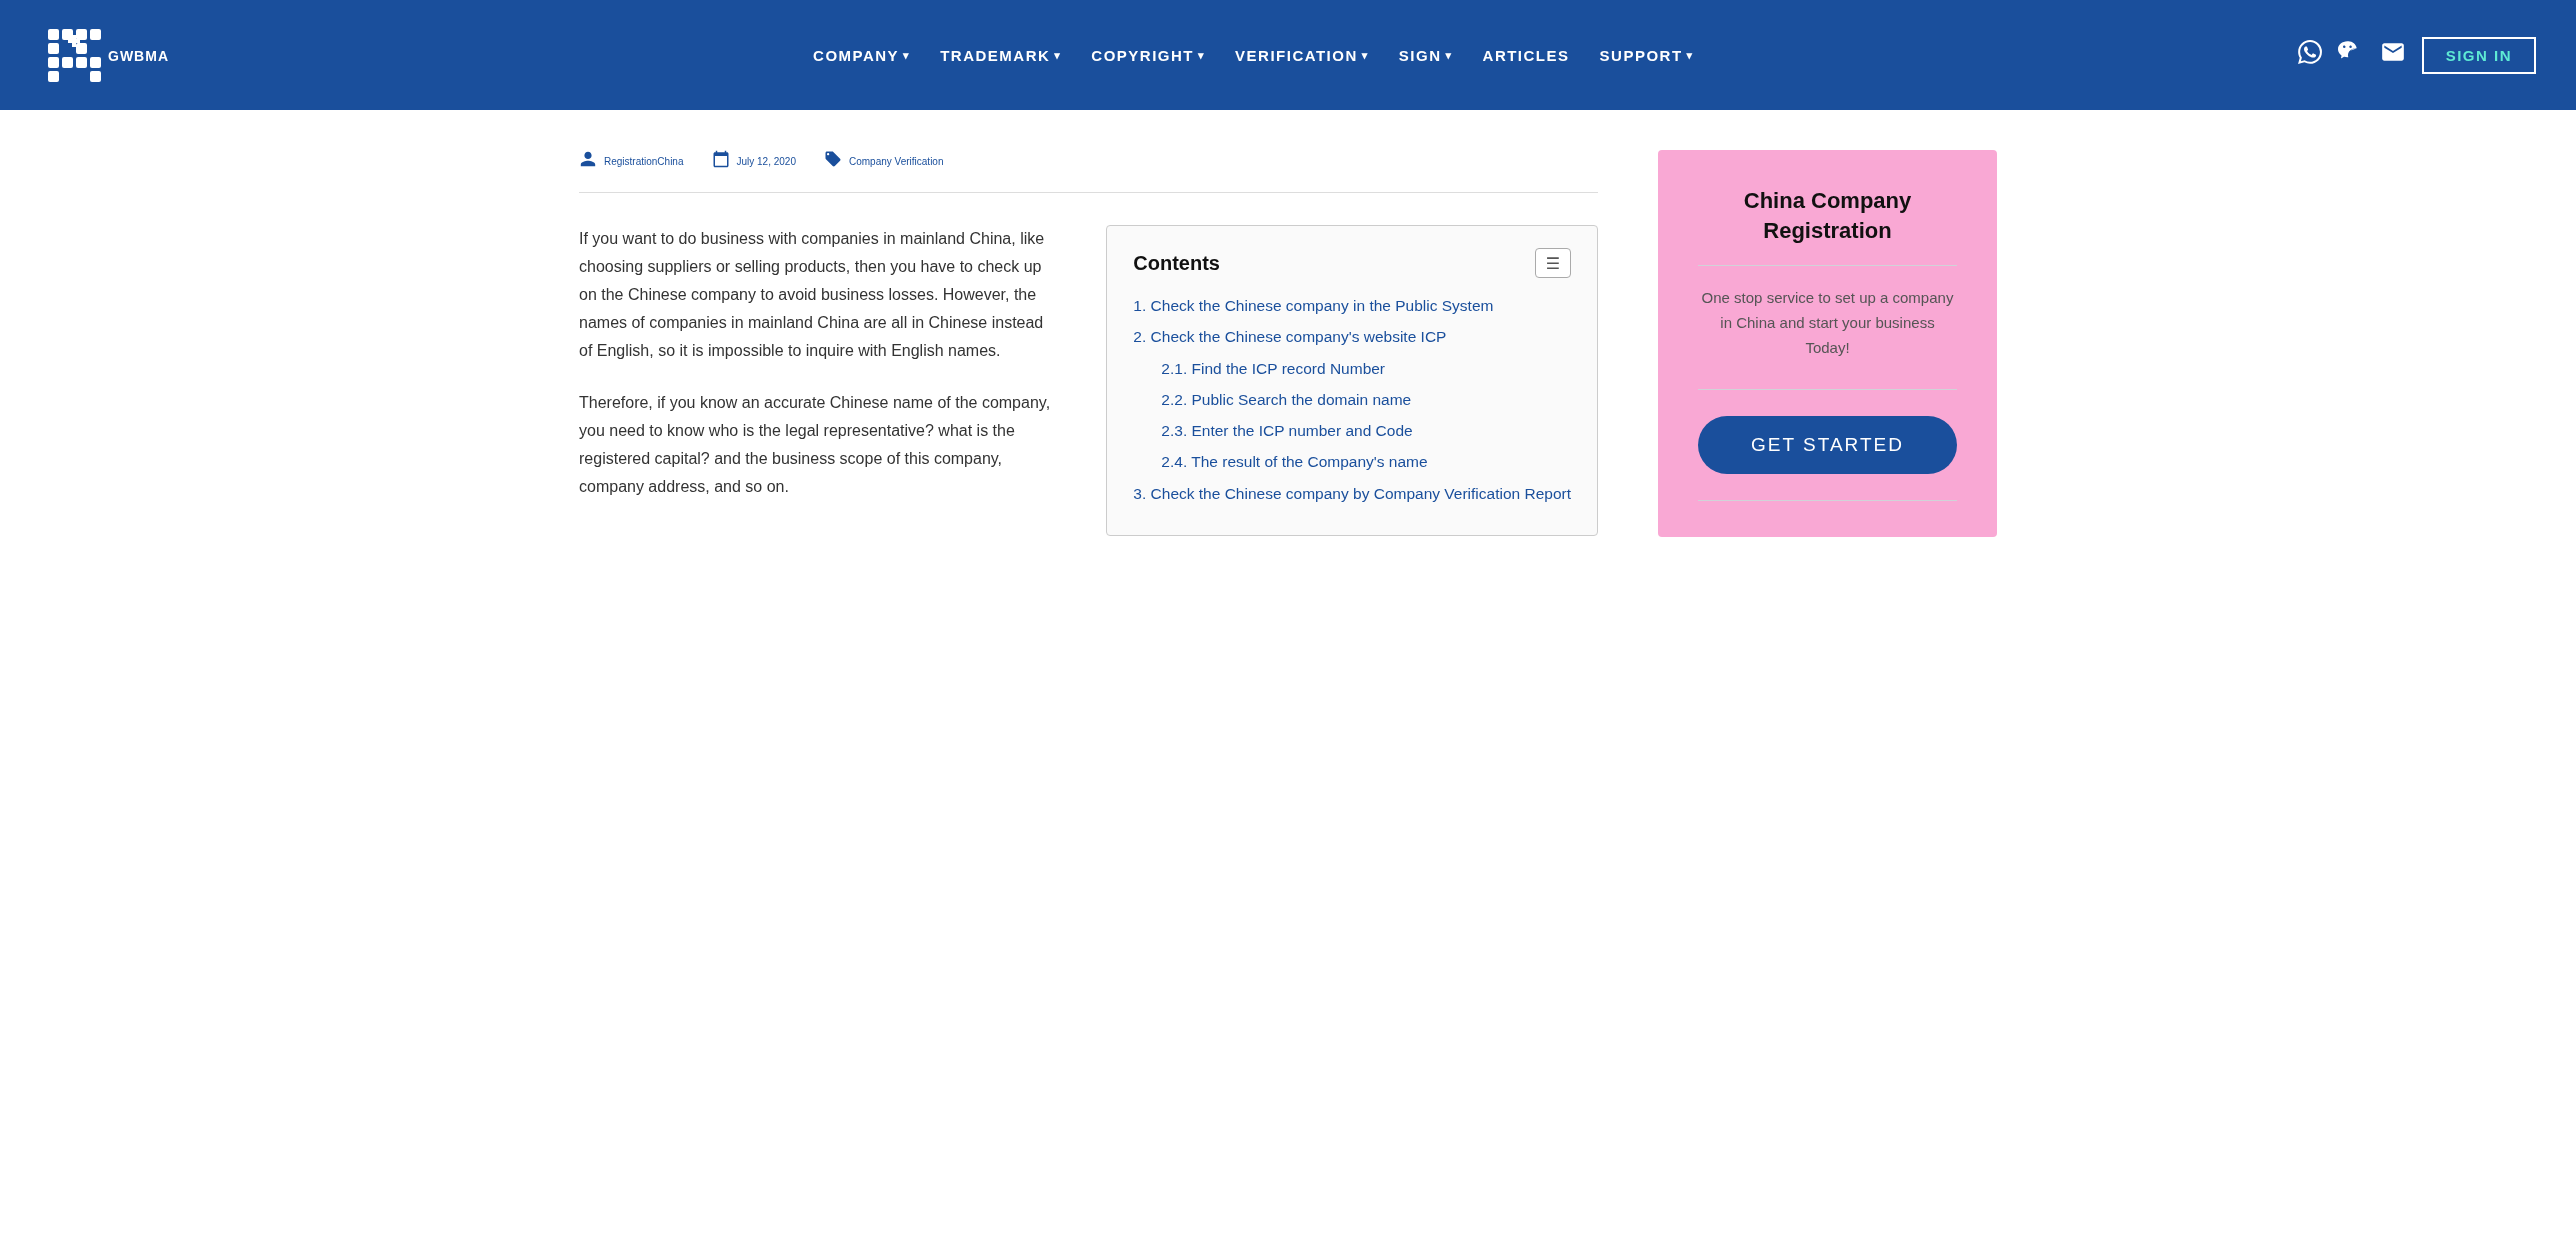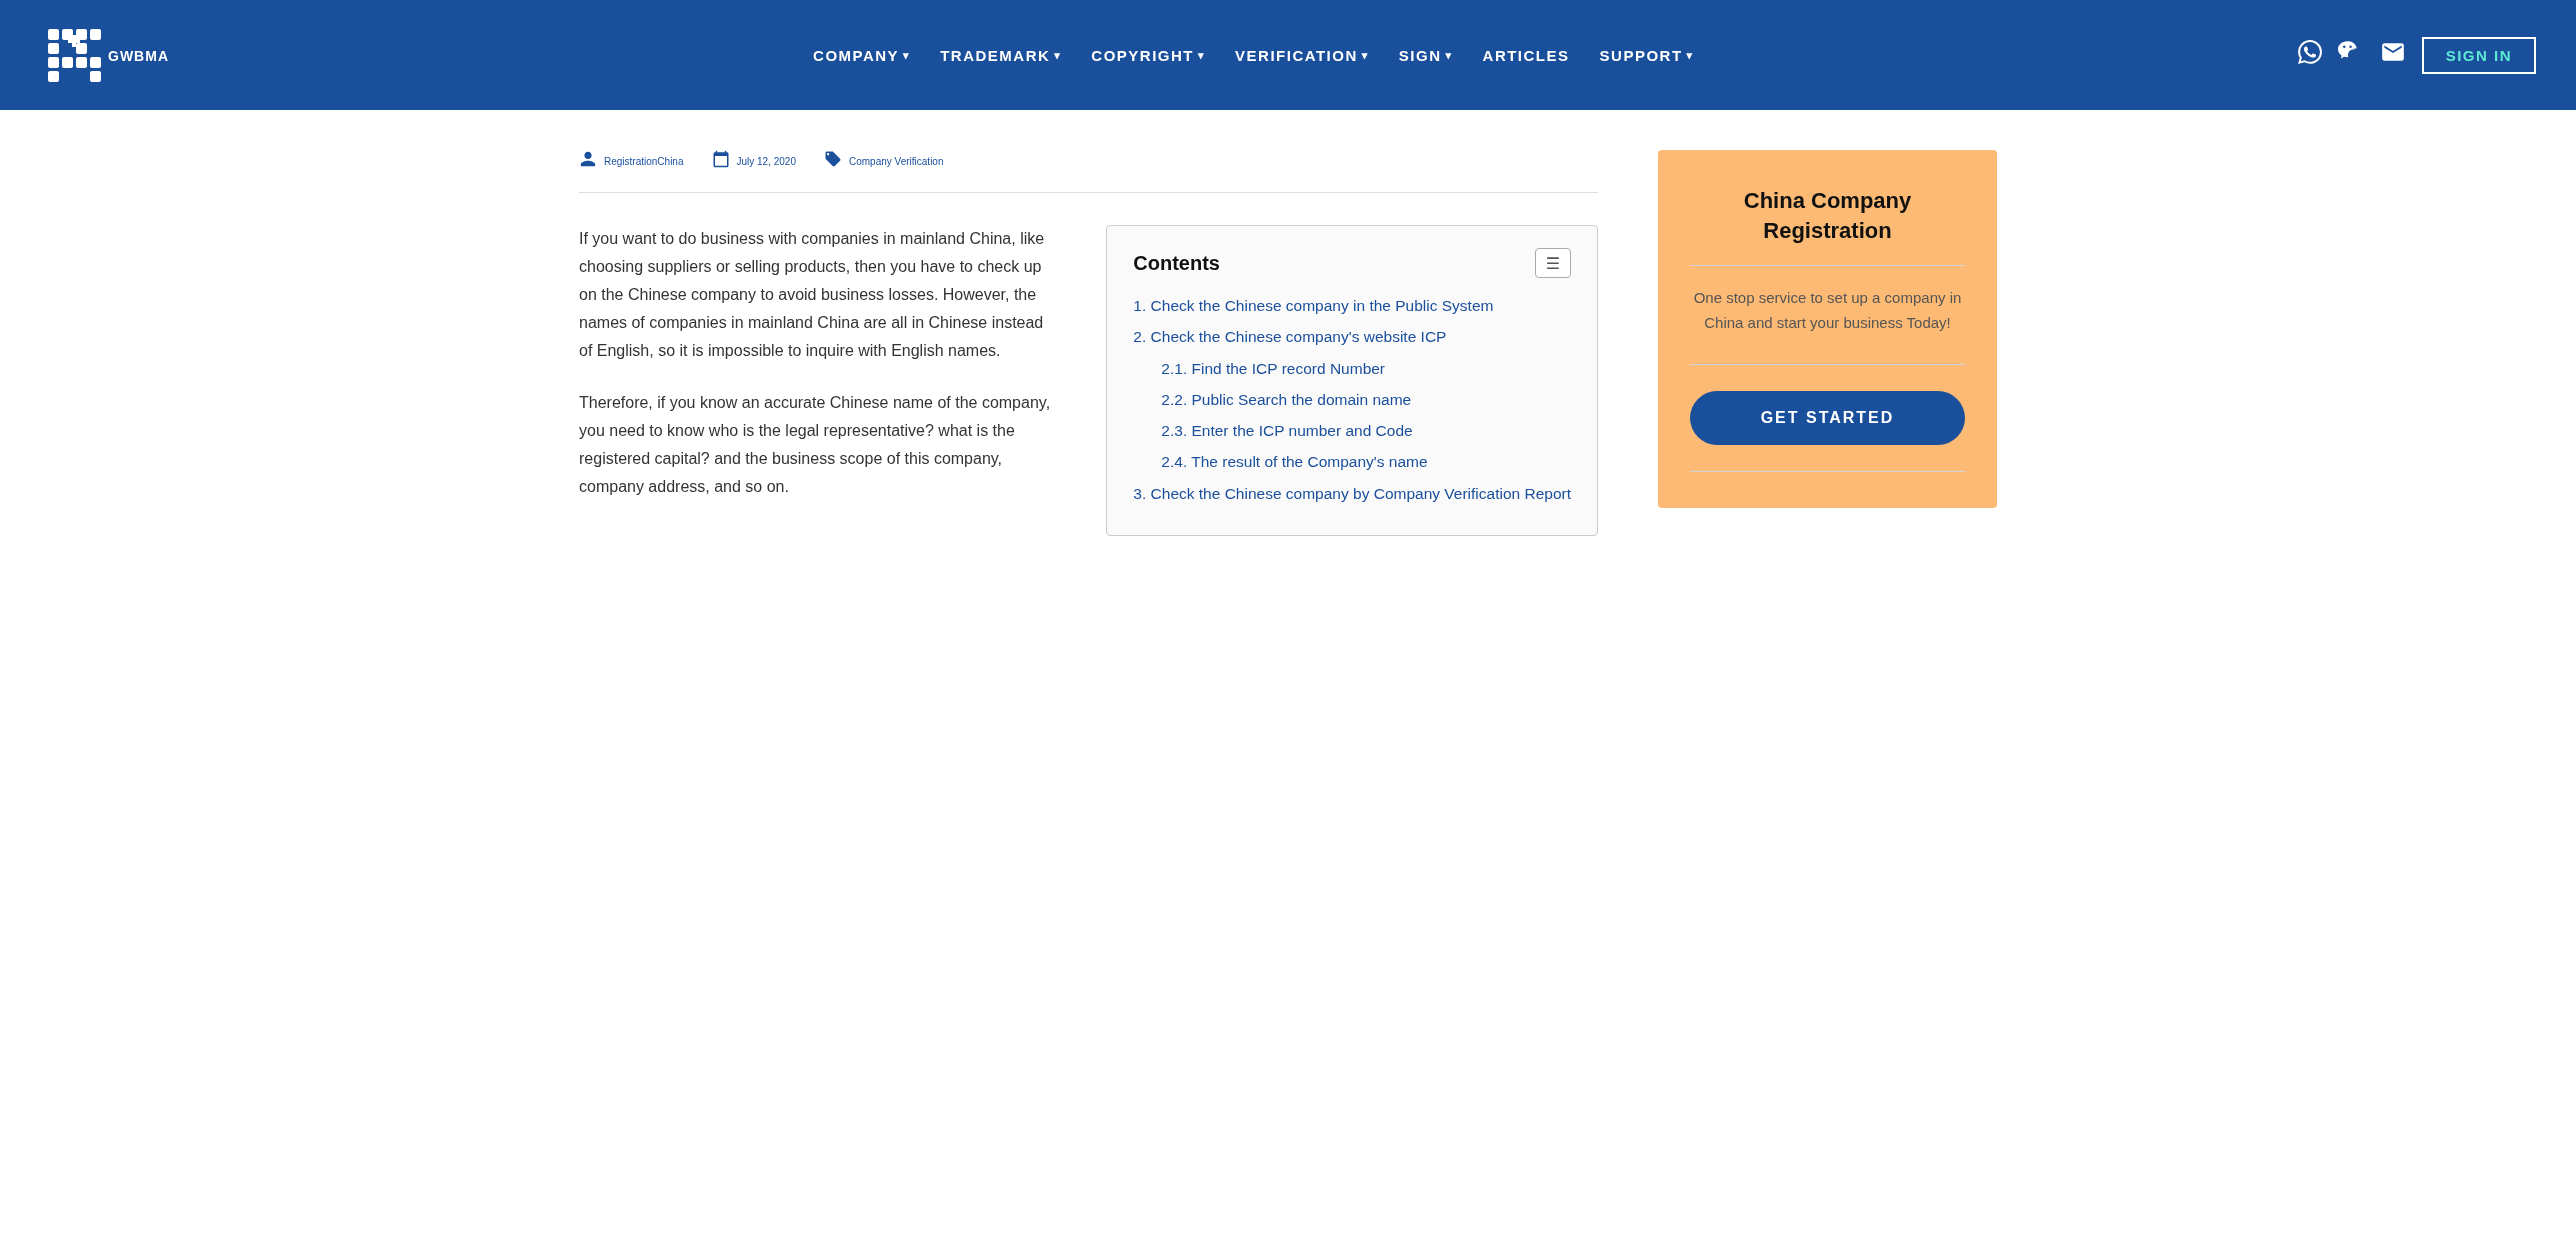--- a/index.html
+++ b/index.html
@@ -185,23 +185,23 @@
     .toc-sub {
       padding-left: 28px;
     }
 
     
     .sidebar {
       width: 339px;
       flex-shrink: 0;
     }
     .sidebar-card {
-      background: #fdba74;
+      background: #f9a8d4;
       border-radius: 4px;
-      padding: 36px 32px;
+      padding: 36px 40px;
       text-align: center;
     }
     .sidebar-divider {
       border: none;
       border-top: 1px solid #d0d3d8;
       margin: 20px 0;
     }
     .sidebar-title {
       font-size: 22px;
       font-weight: 700;
@@ -215,22 +215,22 @@
       line-height: 1.65;
       margin: 16px 0 28px 0;
     }
     .get-started-btn {
       background: #1a4f9c;
       color: #fff;
       border: none;
       border-radius: 30px;
       padding: 18px 0;
       width: 100%;
-      font-size: 16px;
-      font-weight: 700;
+      font-size: 19px;
+      font-weight: 400;
       letter-spacing: 2px;
       cursor: pointer;
     }
   </style>
 </head>
 <body>
 
 <header>
   <div class="logo-area">
     <svg class="logo-icon" viewBox="0 0 68 68" xmlns="http://www.w3.org/2000/svg">

